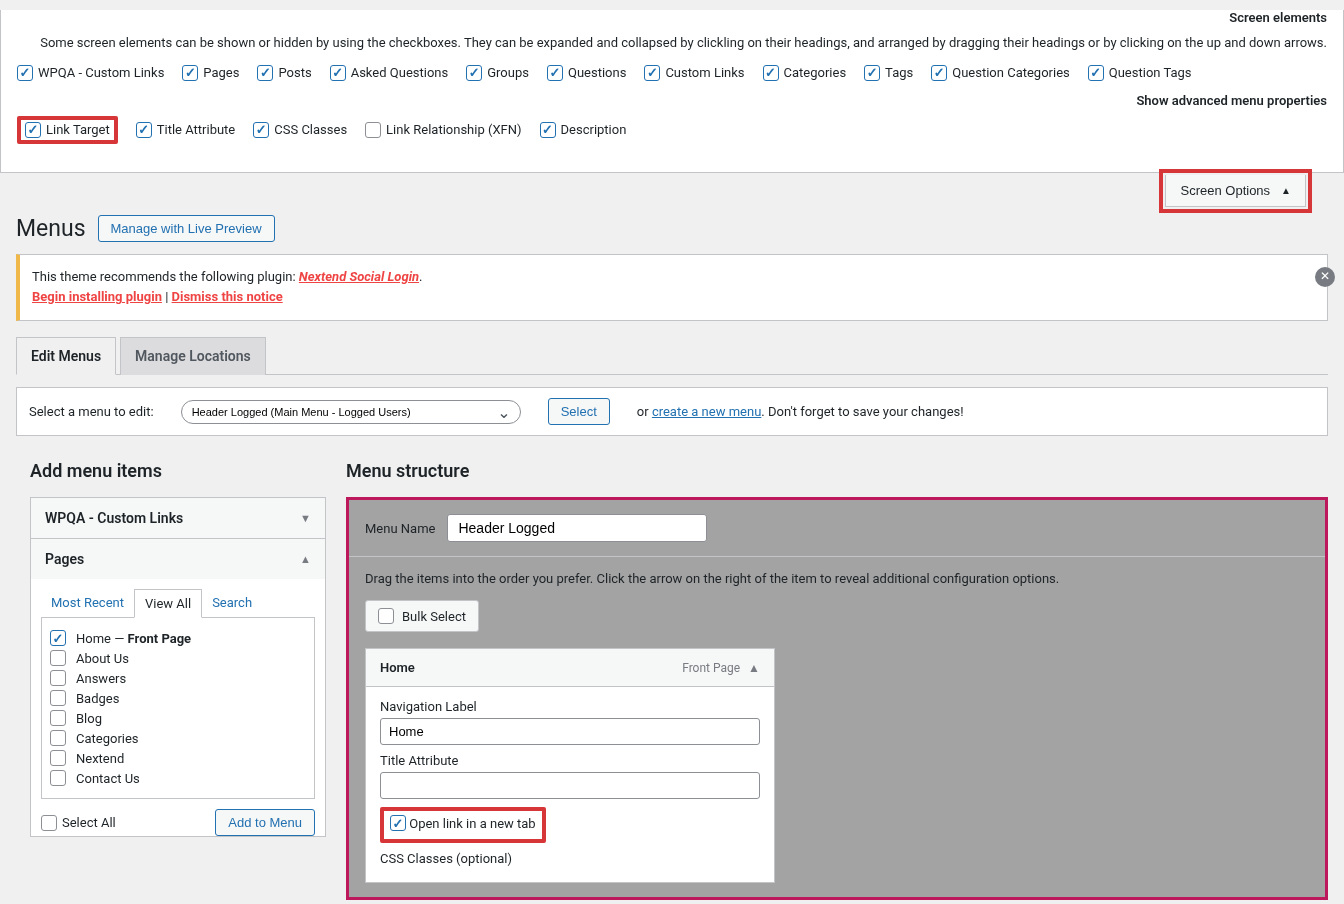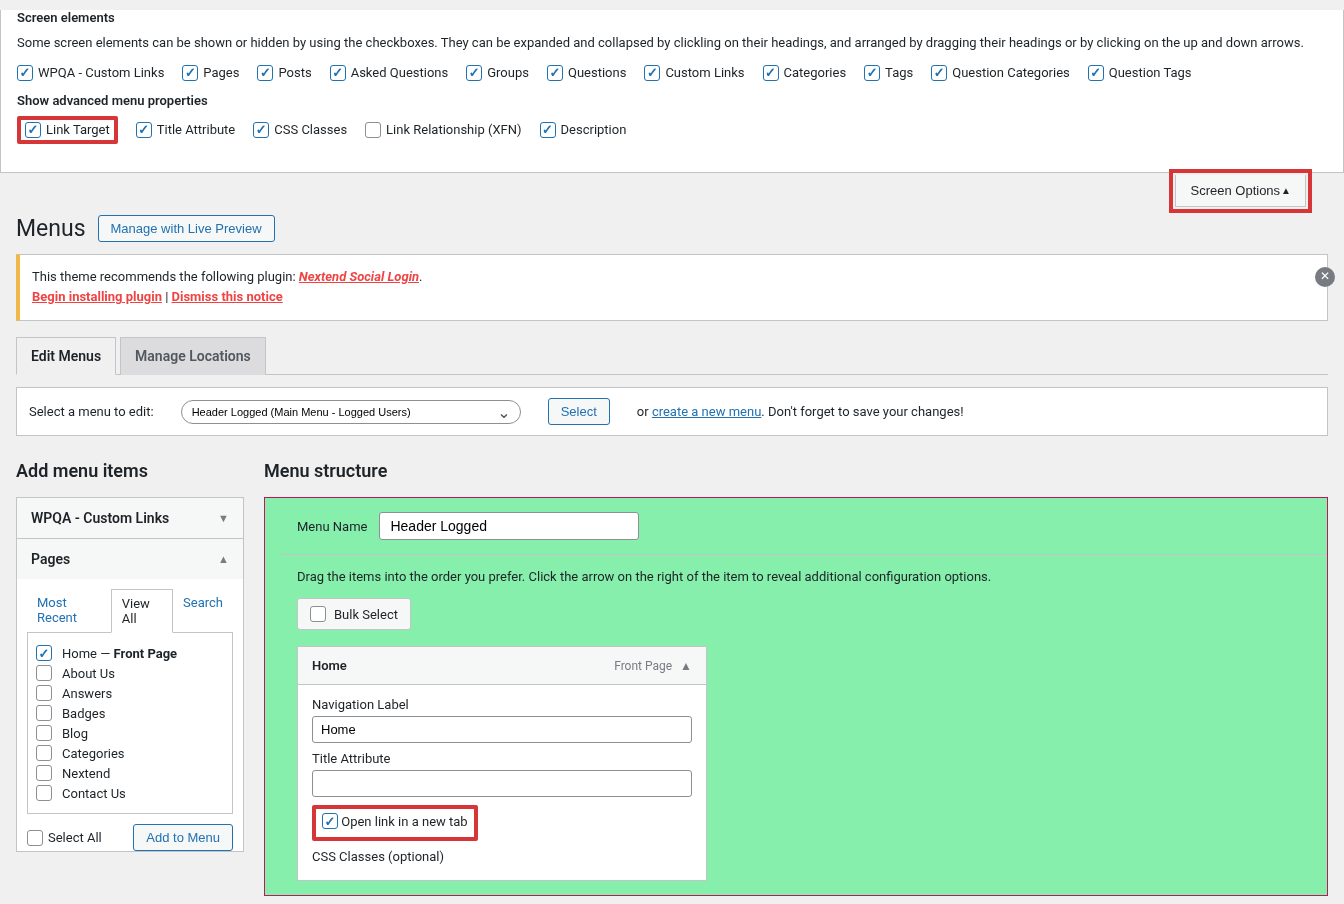--- a/index.html
+++ b/index.html
@@ -1,59 +1,59 @@
 <!DOCTYPE html>
 <html><head>
 <meta charset="utf-8">
 <style>
 * { box-sizing: border-box; margin: 0; padding: 0; }
 body { font-family: -apple-system, BlinkMacSystemFont, "Segoe UI", Roboto, sans-serif; font-size: 13px; color: #1d2327; background: #f0f0f1; }
-.panel { background: #fff; border-left: 1px solid #c3c4c7; border-right: 1px solid #c3c4c7; border-bottom: 1px solid #c3c4c7; padding: 0 16px 16px 16px; }
+.panel { background: #fff; border-left: 1px solid #c3c4c7; border-right: 1px solid #c3c4c7; border-bottom: 1px solid #c3c4c7; padding: 0 16px 16px 16px; text-align: right; }
 .panel h3 { font-size: 13px; font-weight: 600; margin: 10px 0 8px 0; }
 .panel p { font-size: 13px; line-height: 1.5; margin-bottom: 12px; }
 .checkbox-row { display: flex; flex-wrap: wrap; gap: 18px; margin-bottom: 12px; }
 .cb-wrap { display: inline-flex; align-items: center; gap: 5px; cursor: pointer; }
 .cb { width: 16px; height: 16px; border: 1px solid #8c8f94; border-radius: 3px; display: inline-flex; align-items: center; justify-content: center; background: #fff; cursor: pointer; flex-shrink: 0; }
 .cb.checked { border-color: #2271b1; }
 .cb.checked::after { content: "✓"; color: #2271b1; font-size: 13px; font-weight: bold; line-height: 1; }
 .red-box { border: 4px solid #d63638; padding: 2px 4px; border-radius: 2px; }
 .so-container { position: relative; height: 42px; }
-.so-btn { position: absolute; right: 40px; top: 0; background: #f6f7f7; border: 1px solid #c3c4c7; border-top: none; padding: 8px 14px; font-size: 13px; cursor: pointer; color: #1d2327; display: flex; align-items: center; gap: 1px; }
+.so-btn { position: absolute; right: 40px; top: 0; background: #f6f7f7; border: 1px solid #c3c4c7; border-top: none; padding: 8px 14px; font-size: 13px; cursor: pointer; color: #1d2327; display: flex; align-items: center; gap: 11px; }
 .so-btn .tri { font-size: 10px; }
 .red-box-so { border: 4px solid #d63638; padding: 2px; display: inline-block; }
 .title-row { display: flex; align-items: center; gap: 12px; padding: 0 16px 12px 16px; }
 .title-row h1 { font-size: 23px; font-weight: 400; }
 .btn-secondary { background: #f6f7f7; border: 1px solid #2271b1; color: #2271b1; padding: 5px 12px; font-size: 13px; border-radius: 3px; cursor: pointer; }
 .notice { background: #fff; border: 1px solid #c3c4c7; border-left: 4px solid #f0b849; margin: 0 16px 16px 16px; padding: 12px 40px 12px 12px; position: relative; font-size: 13px; line-height: 1.6; }
 .notice a { color: #ef4444; text-decoration: underline; }
 .notice .close { position: absolute; right: -8px; top: 12px; width: 20px; height: 20px; border-radius: 50%; background: #787c82; color: #fff; display: flex; align-items: center; justify-content: center; cursor: pointer; font-size: 12px; }
 .tabs { margin: 0 16px; border-bottom: 1px solid #c3c4c7; display: flex; }
 .tab { padding: 10px 14px; border: 1px solid #c3c4c7; border-bottom: none; background: #dcdcde; color: #50575e; font-weight: 600; font-size: 14px; cursor: pointer; margin-right: 4px; margin-bottom: -1px; }
 .tab.active { background: #f0f0f1; border-bottom: 1px solid #f0f0f1; color: #1d2327; }
 .select-row { background: #fff; border: 1px solid #c3c4c7; margin: 12px 16px; padding: 10px 12px; display: flex; align-items: center; gap: 27px; font-size: 13px; }
 select { border: 1px solid #8c8f94; border-radius: 12px; padding: 5px 28px 5px 10px; font-size: 11px; background: #fff; appearance: none; cursor: pointer; min-width: 340px; }
 .select-wrap { position: relative; display: inline-block; }
 .select-wrap::after { content: "⌄"; position: absolute; right: 10px; top: 3px; pointer-events: none; color: #50575e; font-size: 16px; }
 .btn-select { border: 1px solid #2271b1; background: #f6f7f7; color: #2271b1; padding: 5px 12px; border-radius: 3px; cursor: pointer; font-size: 13px; }
 .content-row { display: flex; gap: 20px; padding: 0 16px; margin-top: 24px; }
-.left-col { width: 228px; }
+.left-col { width: 296px; margin-left: 14px; }
 .right-col { flex: 1; }
 h2.section { font-size: 18px; font-weight: 600; margin-bottom: 16px; }
 .accordion { border: 1px solid #c3c4c7; margin-bottom: 0; }
 .acc-head { background: #f6f7f7; padding: 12px 14px; font-size: 14px; font-weight: 600; display: flex; justify-content: space-between; align-items: center; cursor: pointer; border-bottom: 1px solid #c3c4c7; }
 .acc-head:last-child { border-bottom: none; }
 .acc-head .tri-d { color: #787c82; font-size: 11px; }
 .acc-body { background: #fff; padding: 10px 10px 0 10px; }
 .mini-tabs { display: flex; border-bottom: 1px solid #c3c4c7; font-size: 13px; }
 .mini-tab { padding: 6px 10px; color: #2271b1; cursor: pointer; }
 .mini-tab.active { border: 1px solid #c3c4c7; border-bottom: 1px solid #fff; margin-bottom: -1px; color: #1d2327; background: #fff; }
 .page-list { border: 1px solid #c3c4c7; border-top: none; padding: 8px; max-height: 200px; overflow-y: auto; }
 .page-list .cb-wrap { display: flex; margin: 4px 0; font-size: 13px; gap: 10px; }
 .add-row { display: flex; justify-content: space-between; align-items: center; padding: 10px 0 0 0; }
-.menu-box { border: 1px solid #be185d; background: #86efac; padding-left: 16px; }
+.menu-box { border: 3px solid #be185d; background: #a3a3a3; }
 .menu-box-head { padding: 14px 16px; display: flex; align-items: center; gap: 12px; border-bottom: 1px solid #c3c4c7; font-size: 13px; }
 .menu-box-head input[type="text"] { border: 1px solid #8c8f94; border-radius: 3px; padding: 5px 10px; font-size: 14px; width: 260px; }
 .menu-box-body { padding: 14px 16px; }
 .menu-box-body p { font-size: 13px; margin-bottom: 14px; }
 .bulk-cb { display: inline-flex; align-items: center; gap: 8px; border: 1px solid #c3c4c7; border-radius: 3px; padding: 7px 12px; background: #f6f7f7; font-size: 13px; cursor: pointer; }
 .menu-item { border: 1px solid #c3c4c7; width: 410px; margin-top: 16px; }
 .menu-item-head { background: #f6f7f7; padding: 11px 14px; display: flex; justify-content: space-between; align-items: center; font-size: 13px; font-weight: 600; border-bottom: 1px solid #c3c4c7; cursor: pointer; }
 .menu-item-head .right { color: #787c82; font-weight: 400; font-size: 12px; display: flex; align-items: center; gap: 8px; }
 .menu-item-body { padding: 12px 14px; background: #fff; font-size: 13px; }
 .menu-item-body label { display: block; margin-bottom: 4px; margin-top: 8px; font-size: 13px; }

